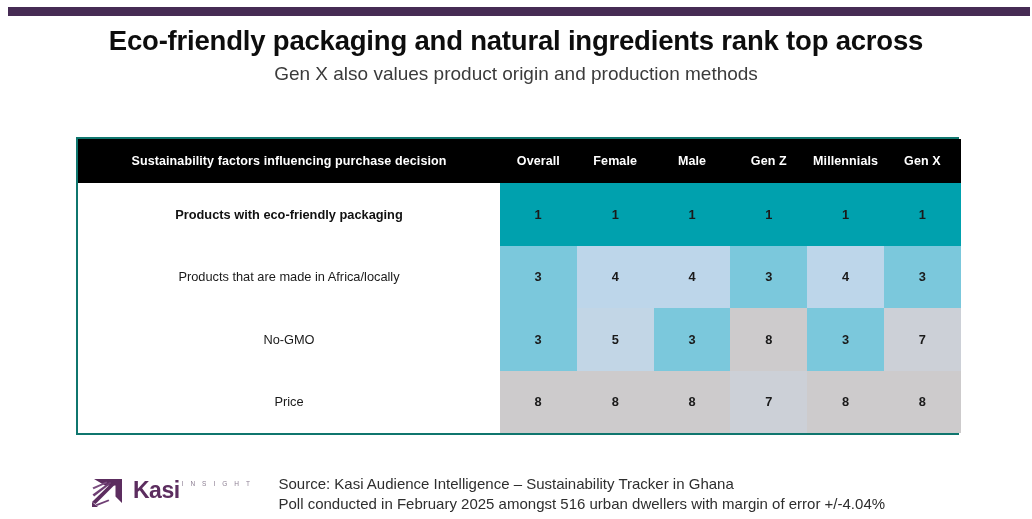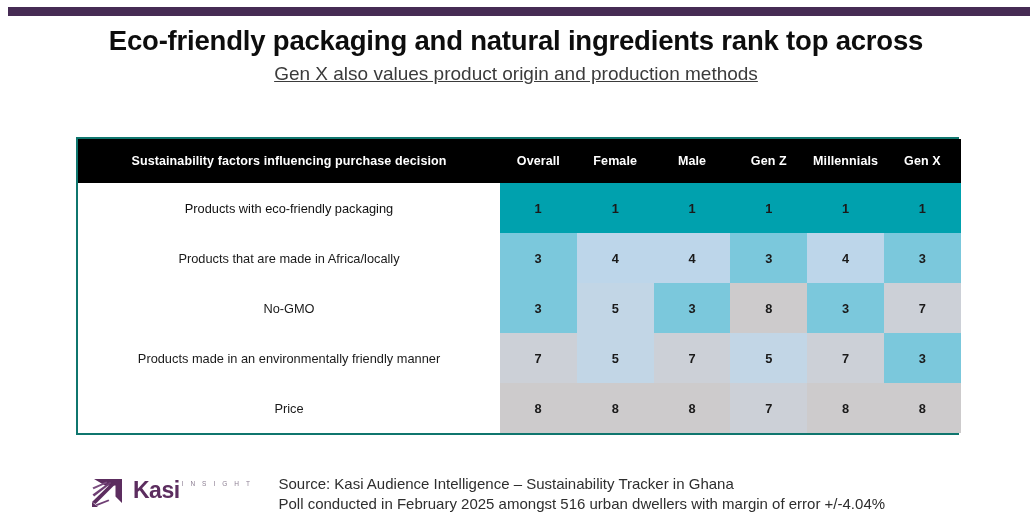--- a/index.html
+++ b/index.html
@@ -45,21 +45,20 @@
   .subtitle {
     position: absolute;
     left: 0;
     top: 63px;
     width: 1032px;
     text-align: center;
     font-size: 19px;
     font-weight: normal;
     color: #3b3b3b;
     line-height: 1.2;
-    text-decoration: underline;
   }
 
   
   .table-wrap {
     position: absolute;
     left: 76px;
     top: 137px;
     width: 883px;
     height: 298px;
     background: #ffffff;
@@ -95,21 +94,21 @@
     color: #1a1a1a;
   }
   td.factor {
     background: #ffffff;
     font-size: 12.8px;
     color: #3c3c3c;
     font-weight: normal;
     padding: 0 6px;
   }
   td.factor.bold {
-    font-weight: normal;
+    font-weight: bold;
     color: #111111;
   }
   td.rank {
     font-weight: bold;
     font-size: 13px;
     color: #101010;
     border-right: 1px solid rgba(255,255,255,0.0);
   }
 
   
@@ -207,29 +206,20 @@
             <td class="rank r3">3</td>
           </tr>
           <tr>
             <td class="factor">No-GMO</td>
             <td class="rank r3">3</td>
             <td class="rank r5">5</td>
             <td class="rank r3">3</td>
             <td class="rank r8">8</td>
             <td class="rank r3">3</td>
             <td class="rank r7">7</td>
-          </tr>
-          <tr>
-            <td class="factor">Products made in an environmentally friendly manner</td>
-            <td class="rank r7">7</td>
-            <td class="rank r5">5</td>
-            <td class="rank r7">7</td>
-            <td class="rank r5">5</td>
-            <td class="rank r7">7</td>
-            <td class="rank r3">3</td>
           </tr>
           <tr>
             <td class="factor">Price</td>
             <td class="rank r8">8</td>
             <td class="rank r8">8</td>
             <td class="rank r8">8</td>
             <td class="rank r7">7</td>
             <td class="rank r8">8</td>
             <td class="rank r8">8</td>
           </tr>

